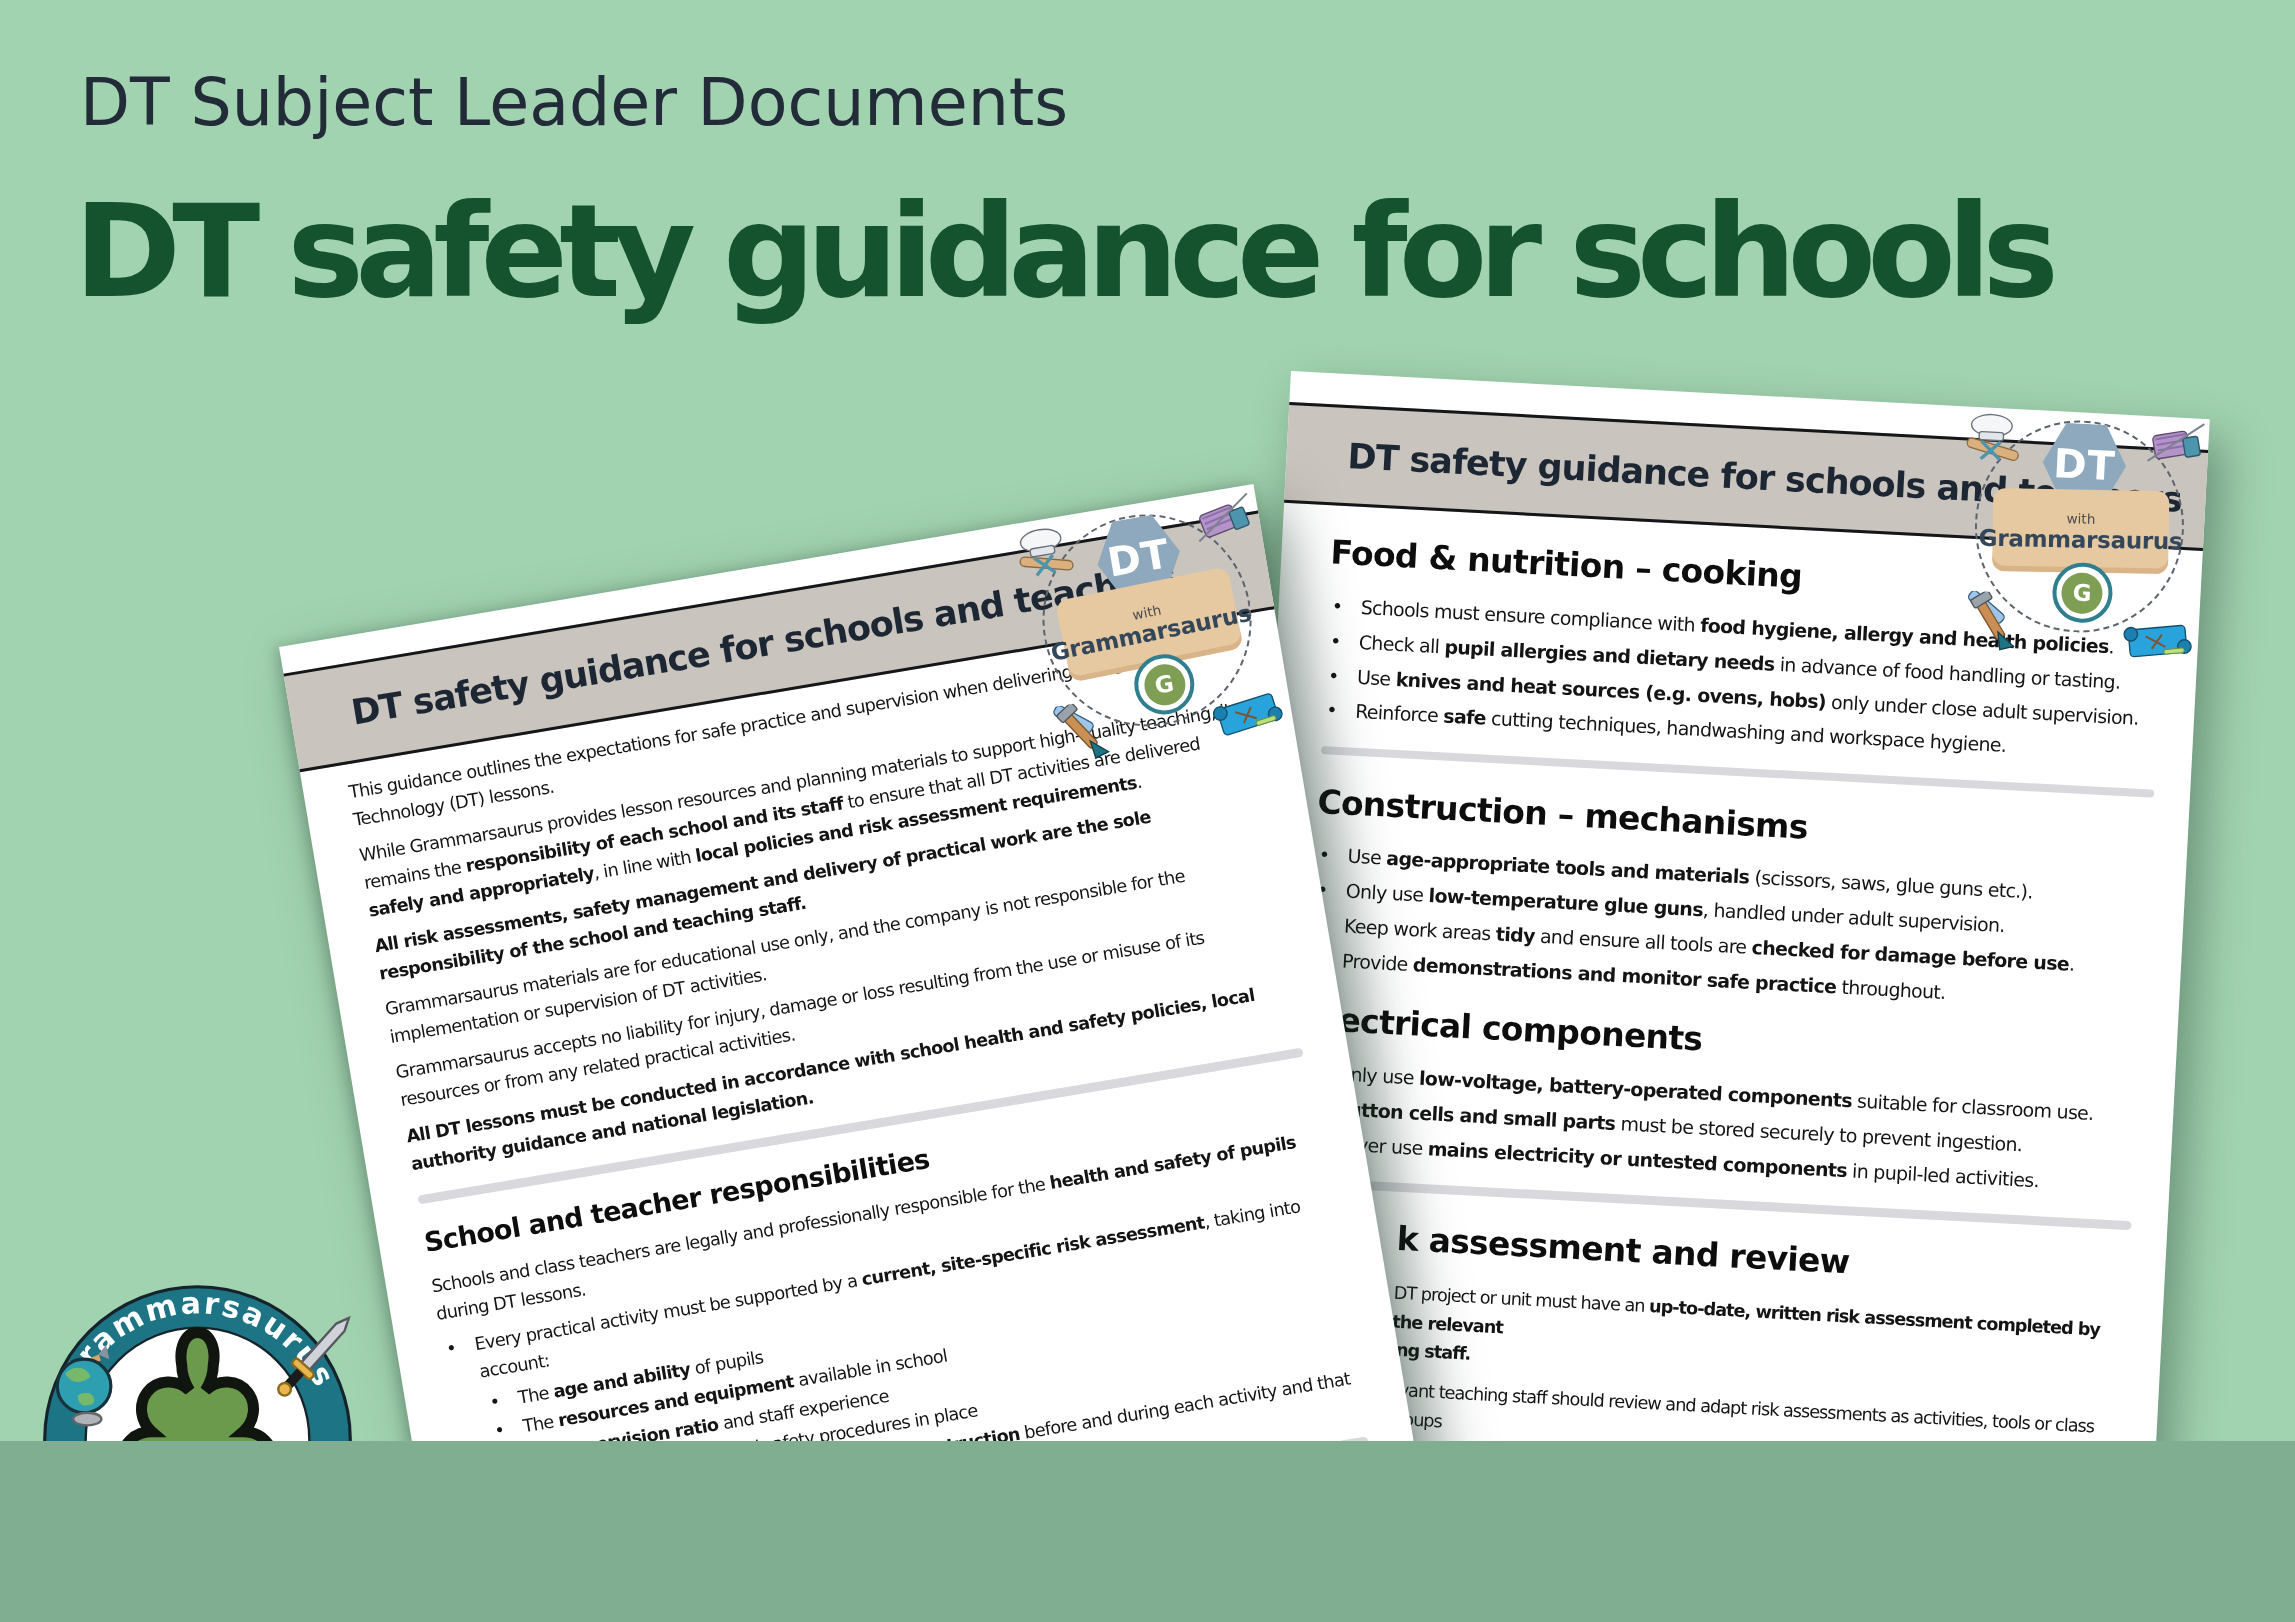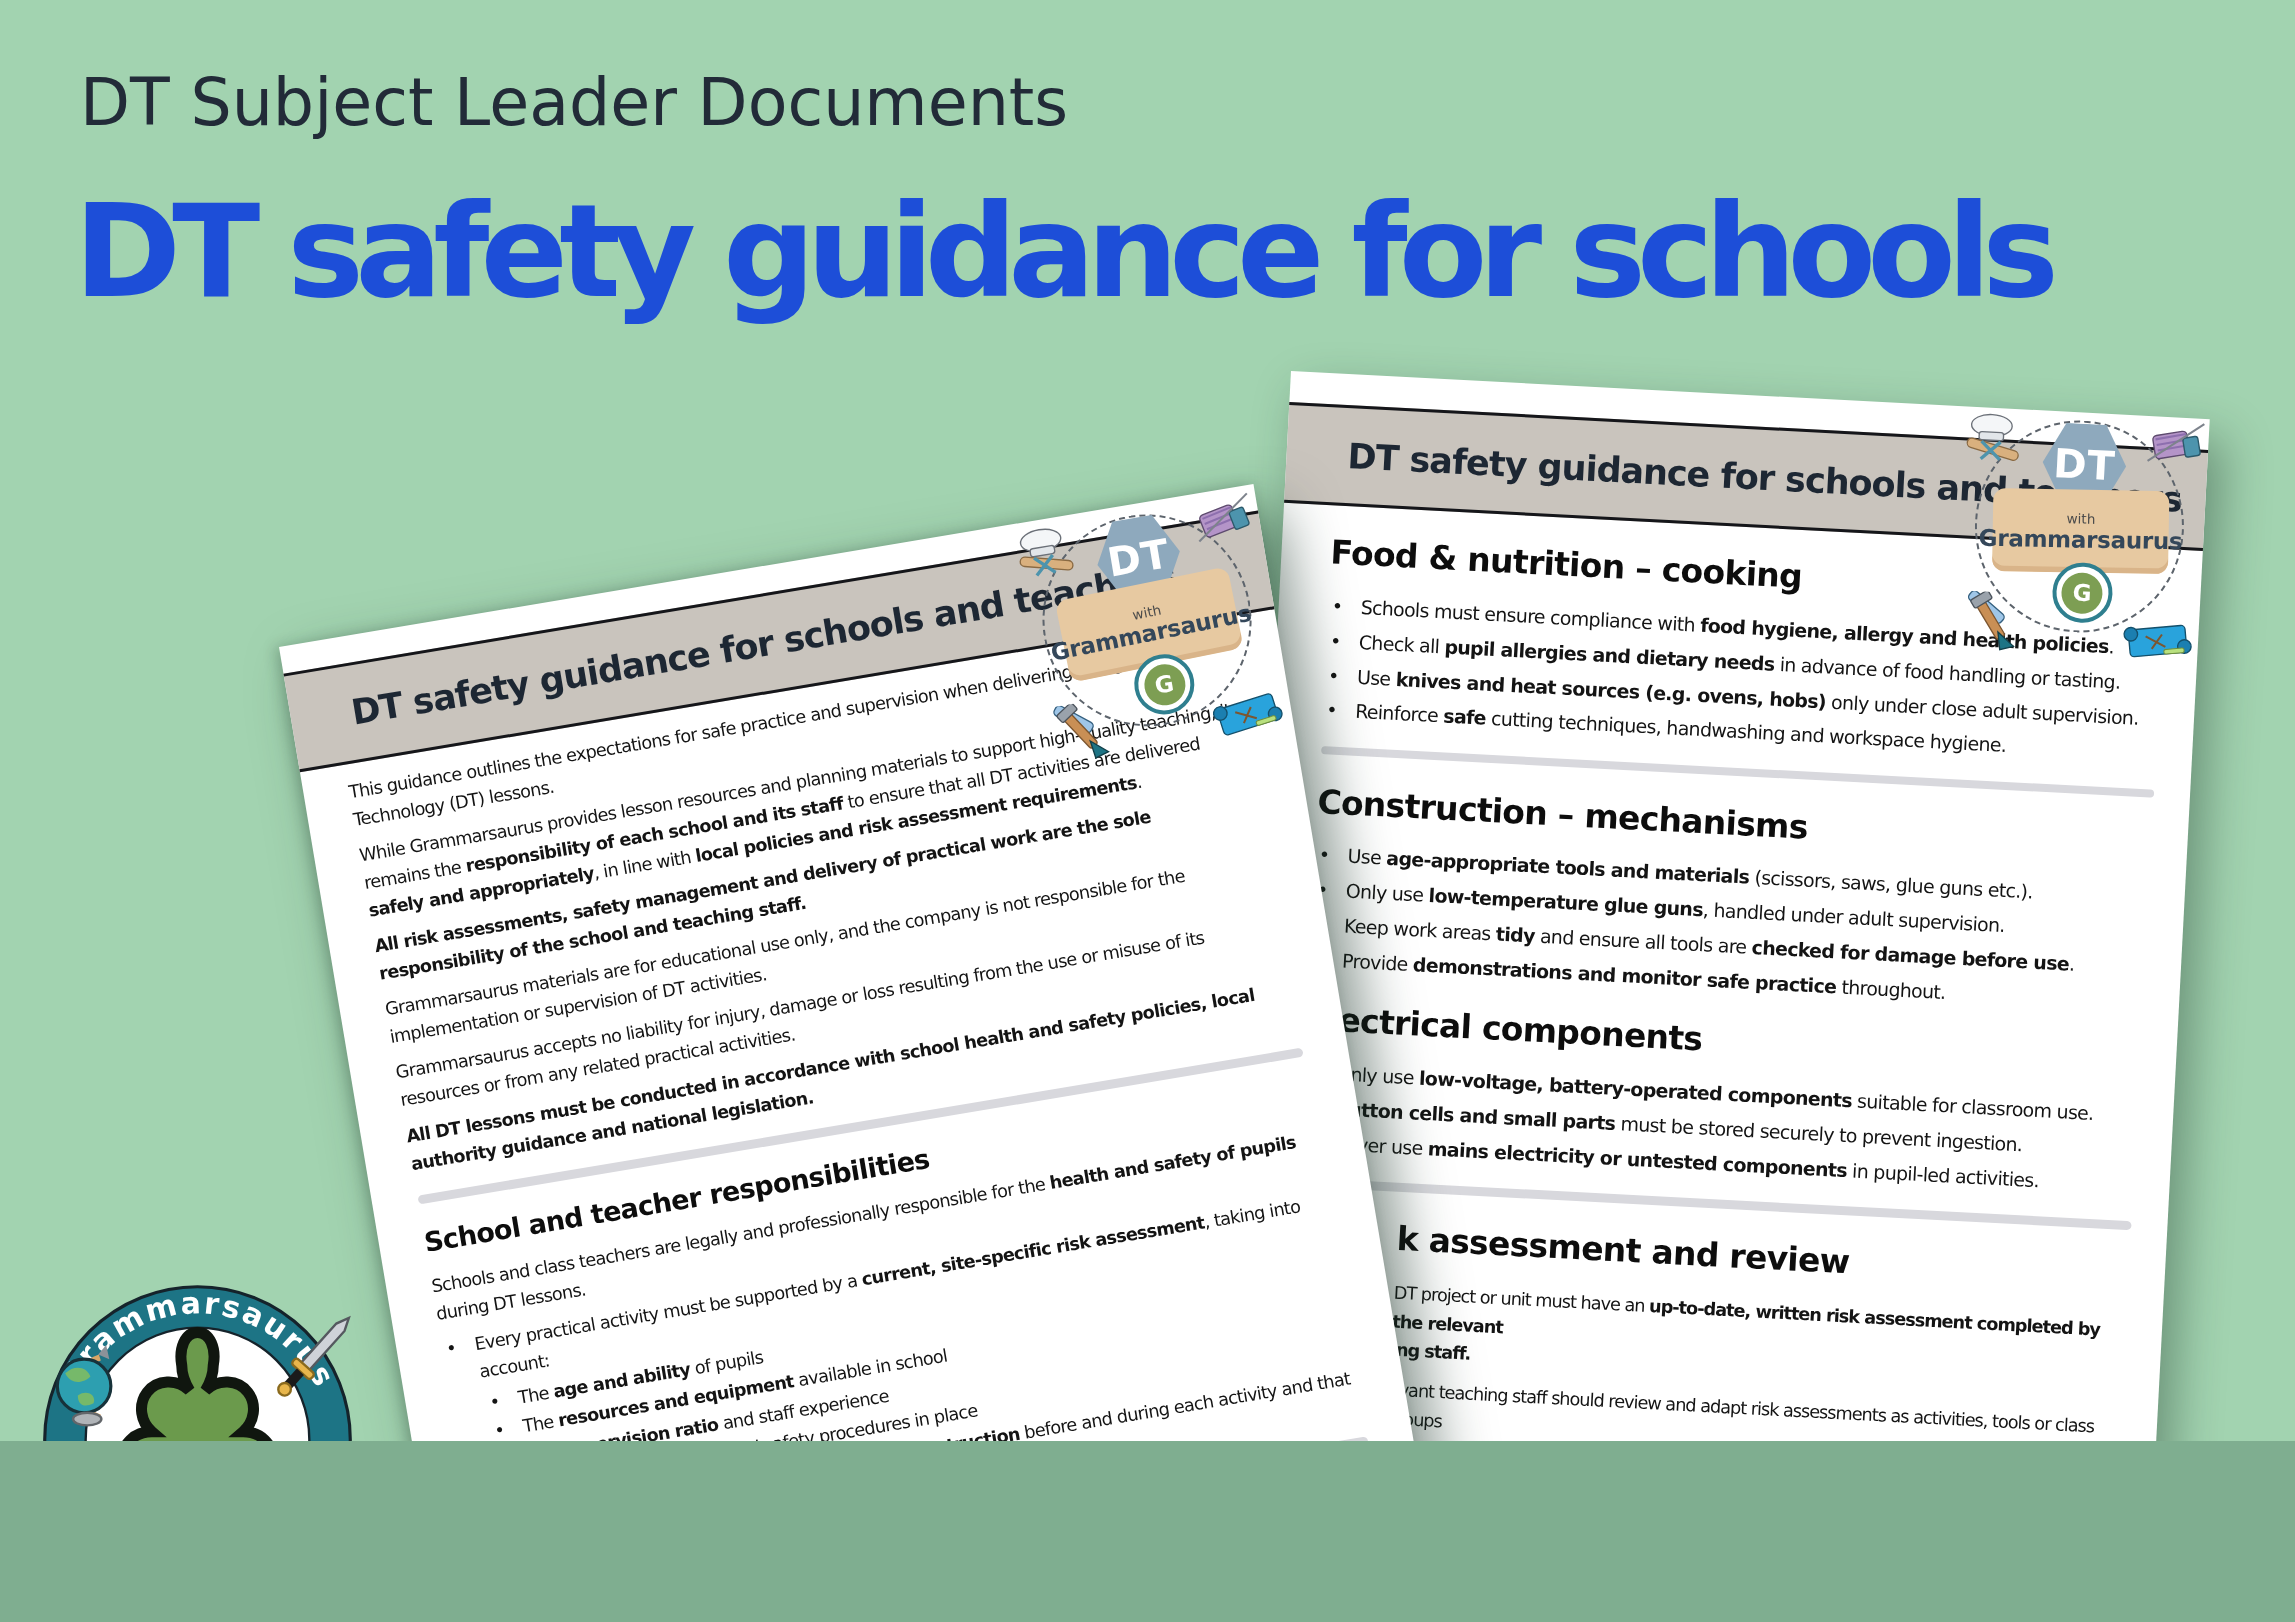--- a/index.html
+++ b/index.html
@@ -3,21 +3,21 @@
 <meta charset="utf-8">
 <style>
   html,body{margin:0;padding:0;background:#7fae90;}
   .canvas{position:relative;width:2295px;height:1441px;overflow:hidden;
           background:#a2d3b0;font-family:"DejaVu Sans",sans-serif;color:#222b38;}
 
   
   .eyebrow{position:absolute;left:80px;top:65px;font-size:65px;font-weight:400;
            letter-spacing:0;color:#222b38;}
   .big-title{position:absolute;left:74px;top:183px;font-size:129px;font-weight:800;
-             line-height:1.06;letter-spacing:-8.9px;color:#1d4ed8;}
+             line-height:1.06;letter-spacing:-8.9px;color:#14532d;}
 
   
   .page{position:absolute;background:#ffffff;transform-origin:0 0;}
   .page-left{left:279px;top:647px;width:988px;height:1601px;transform:rotate(-9.5deg);
              box-shadow:20.4px 27px 55px rgba(22,48,36,.5), -4.1px 0 12.3px rgba(22,48,36,.25);z-index:3;}
   .page-right{left:1291px;top:371px;width:920px;height:1669px;transform:rotate(3deg);
               box-shadow:15px 20.4px 48px rgba(22,48,36,.4);z-index:2;}
 
   .band{position:relative;background:#c9c4bd;border-top:3.4px solid #15161a;border-bottom:3.4px solid #15161a;}
   .page-left  .band{margin-top:27px;height:94px;}

